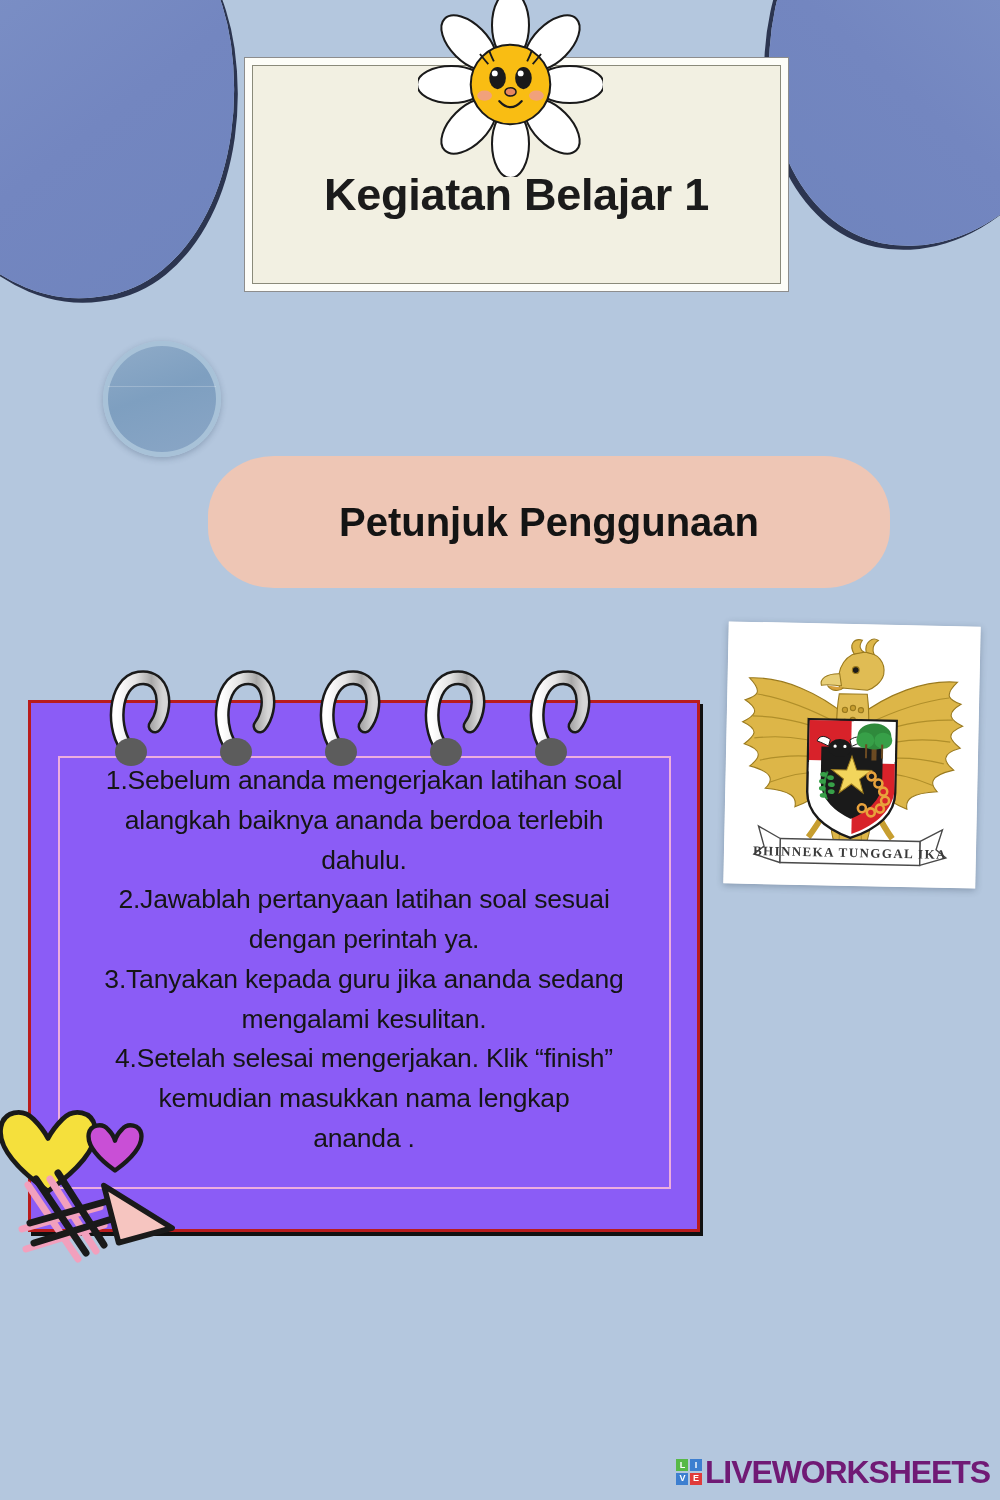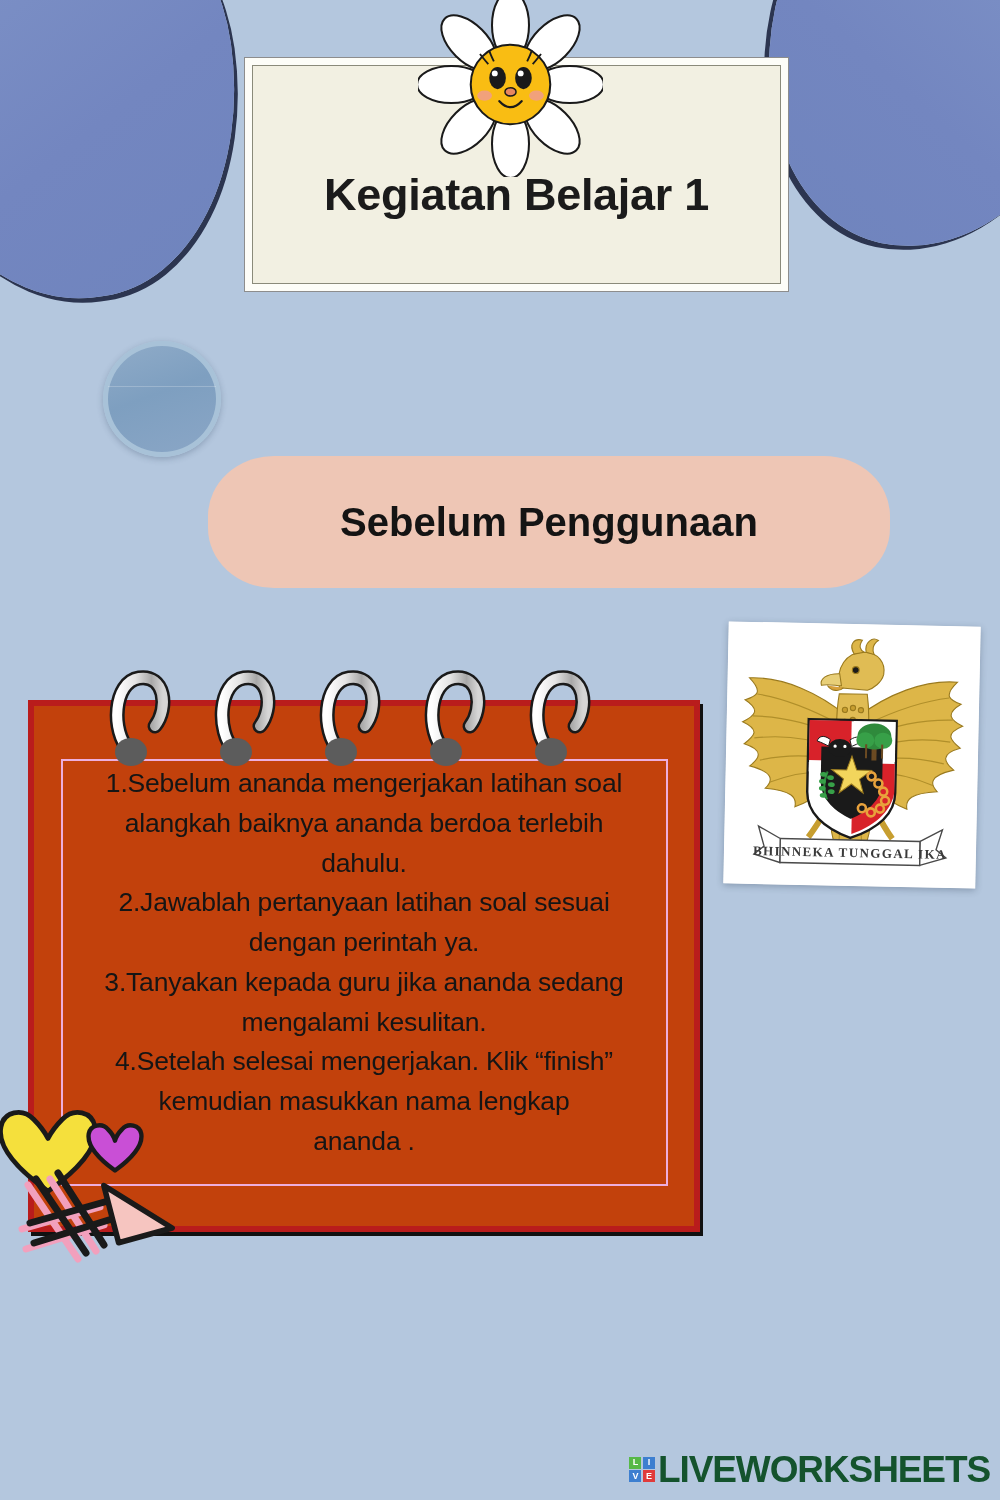--- a/index.html
+++ b/index.html
@@ -129,22 +129,22 @@
     white-space: nowrap;
   }
 
   
   .notebook {
     position: absolute;
     left: 28px;
     top: 700px;
     width: 672px;
     height: 532px;
-    background: #c2410c;
-    border: 6px solid #b91c1c;
+    background: #8b5cf6;
+    border: 3px solid #b91c1c;
     box-sizing: border-box;
     box-shadow: 3px 4px 0 0 #111;
   }
   .notebook-rule {
     position: absolute;
     left: 27px;
     top: 53px;
     right: 26px;
     bottom: 40px;
     border: 2px solid #edaede;
@@ -216,23 +216,23 @@
     font-size: 9px;
     font-weight: bold;
     color: #ffffff;
     line-height: 1;
   }
   .lw-l { background: #57b947; }
   .lw-i { background: #3d7fd0; }
   .lw-v { background: #3d7fd0; }
   .lw-e { background: #e03b3b; }
   .lw-word {
-    font-size: 37px;
+    font-size: 32px;
     font-weight: bold;
-    color: #14532d;
+    color: #701a75;
     letter-spacing: -1.1px;
     line-height: 1;
   }
 </style>
 </head>
 <body>
 
 <div class="blob blob-tl"></div>
 <div class="blob blob-tr"></div>
 <div class="circle-stamp"></div>
@@ -263,21 +263,21 @@
     <path d="M76 78 q-6 -7 -9 -11 M82 75 q-4 -8 -5 -12" stroke="#1a1a1a" stroke-width="2" fill="none"></path>
     <path d="M124 78 q6 -7 9 -11 M118 75 q4 -8 5 -12" stroke="#1a1a1a" stroke-width="2" fill="none"></path>
     <ellipse cx="100" cy="108" rx="6" ry="4.5" fill="#e8885f" stroke="#1a1a1a" stroke-width="1.6"></ellipse>
     <path d="M88 118 q12 13 24 0" stroke="#1a1a1a" stroke-width="2.4" fill="none" stroke-linecap="round"></path>
     <ellipse cx="72" cy="112" rx="8" ry="5.5" fill="#f09c8e" opacity="0.85"></ellipse>
     <ellipse cx="128" cy="112" rx="8" ry="5.5" fill="#f09c8e" opacity="0.85"></ellipse>
   </svg>
 </div>
 
 <div class="banner">
-  <div class="banner-line">Sebelum Penggunaan</div>
+  <div class="banner-line">Petunjuk Penggunaan</div>
 </div>
 
 <div class="notebook">
   <div class="notebook-rule"></div>
   <div class="notebook-text">1.Sebelum ananda mengerjakan latihan soal
 alangkah baiknya ananda berdoa terlebih
 dahulu.
 2.Jawablah pertanyaan latihan soal sesuai
 dengan perintah ya.
 3.Tanyakan kepada guru jika ananda sedang

